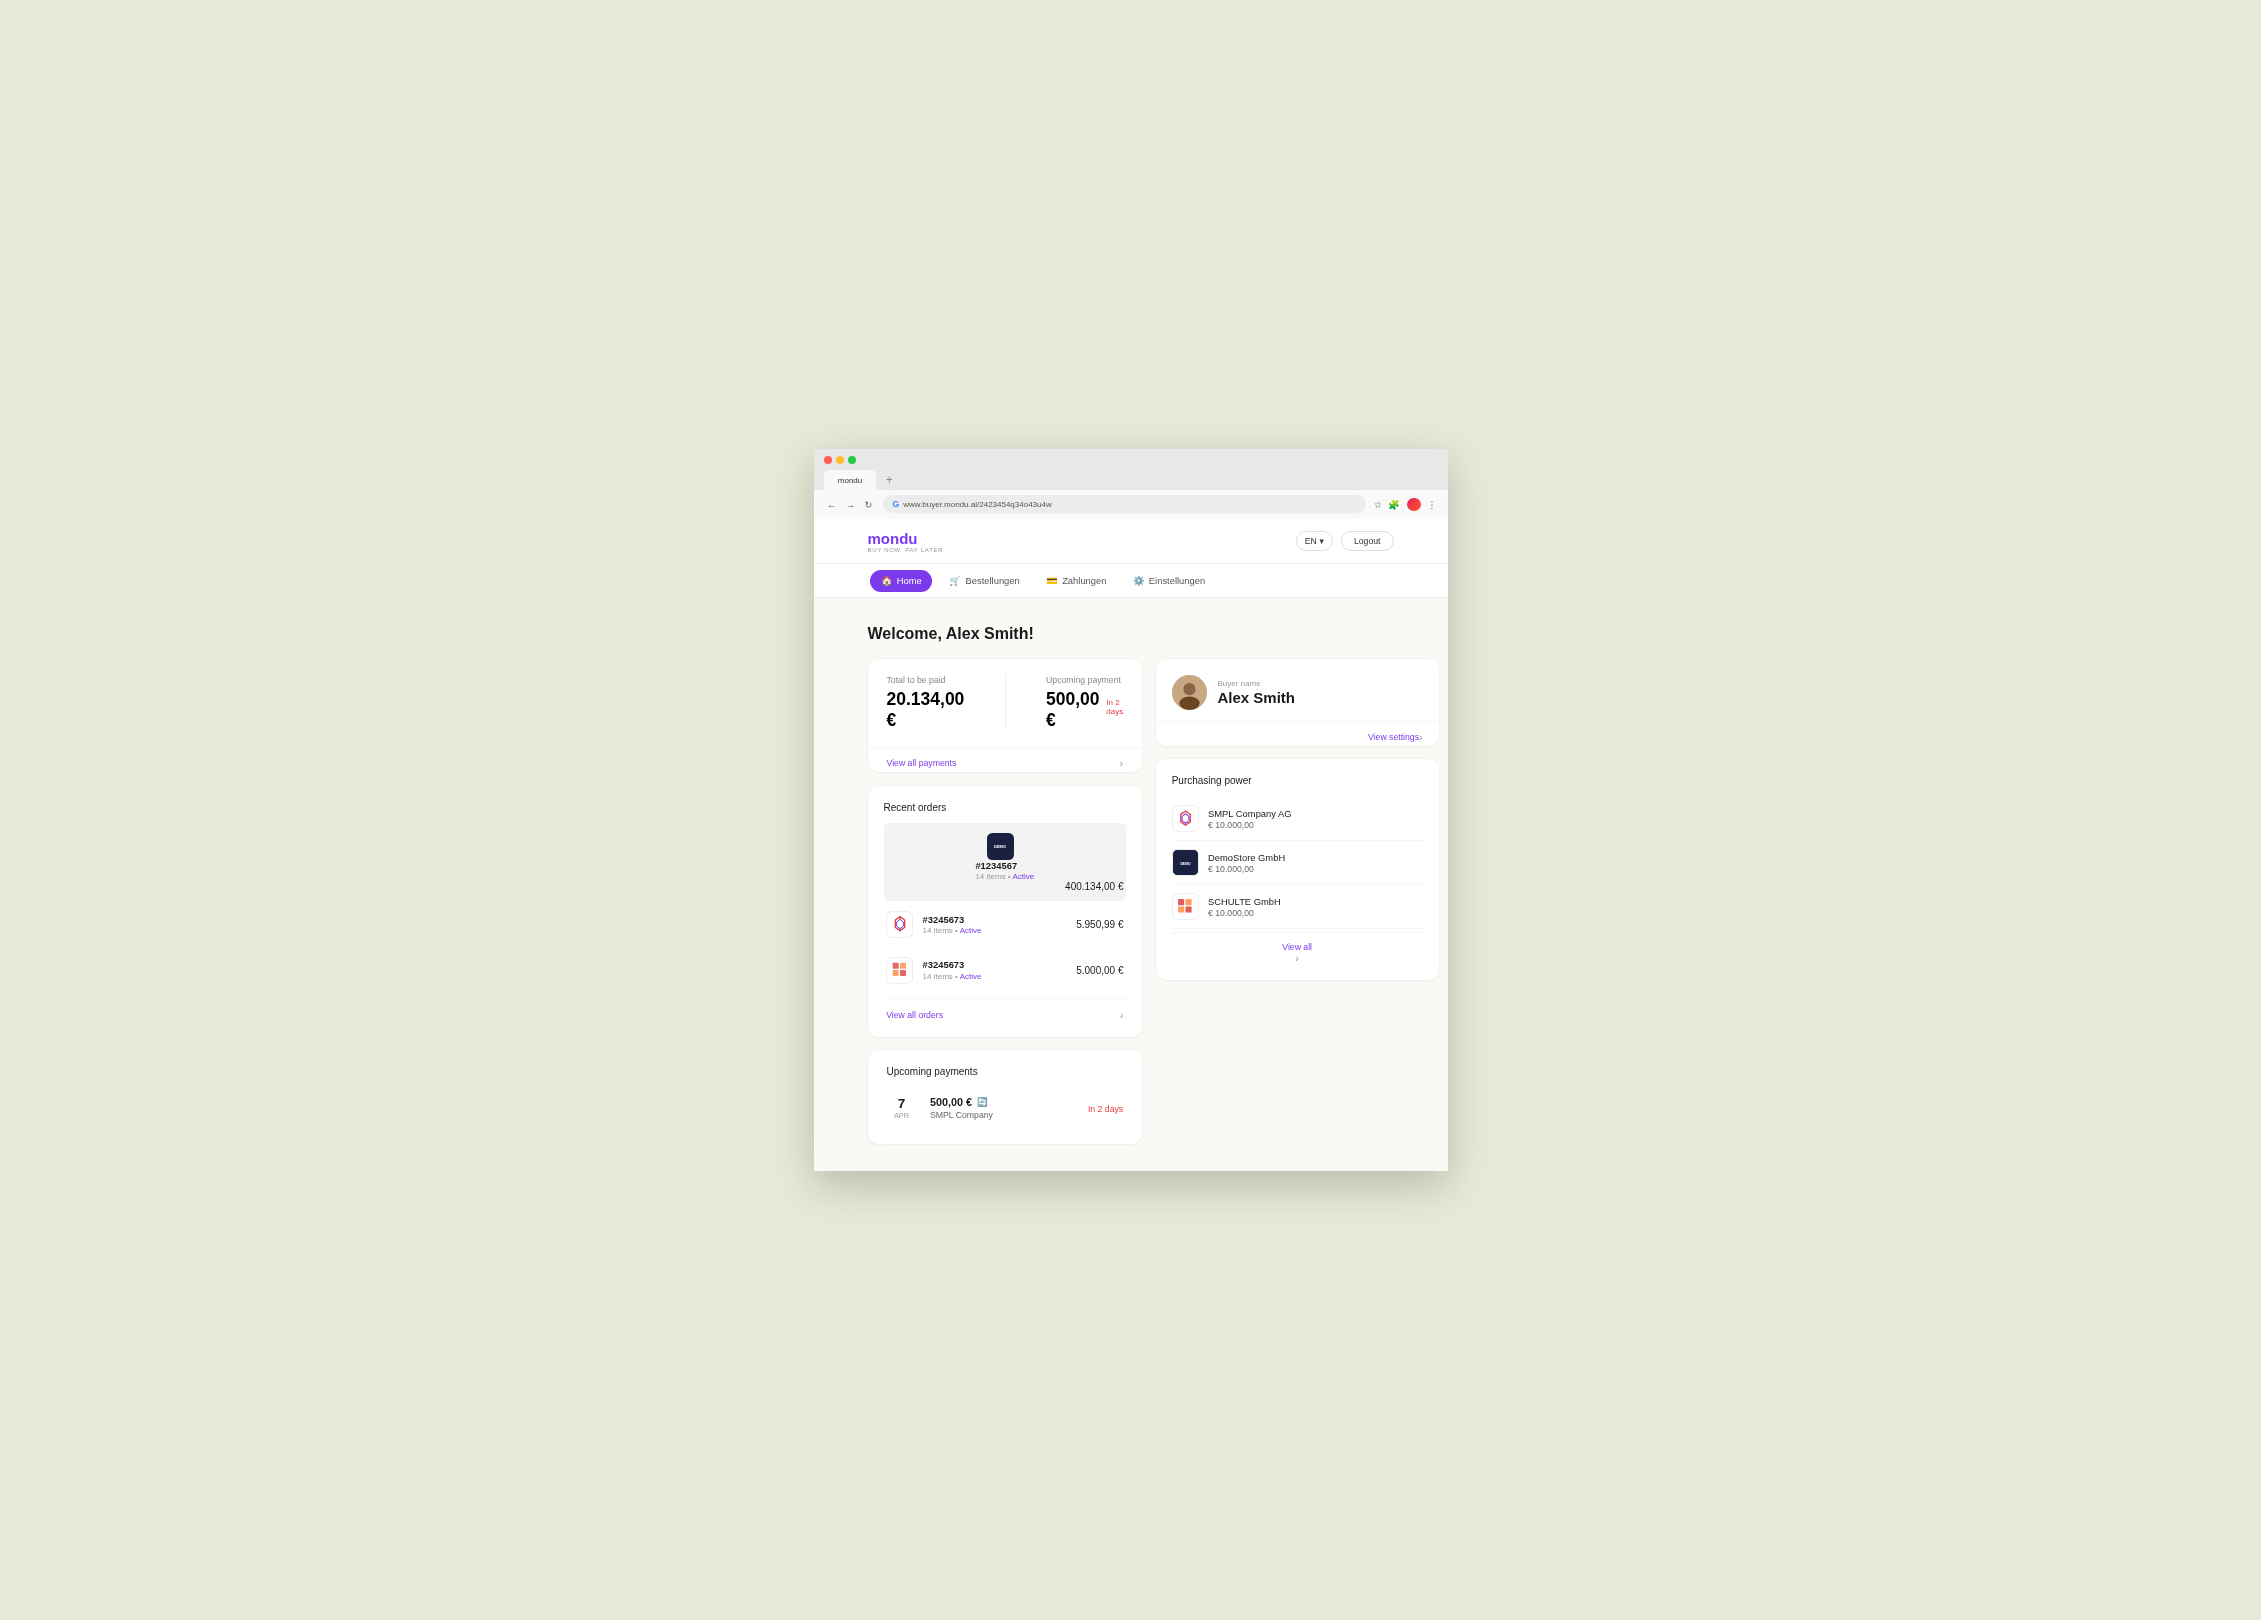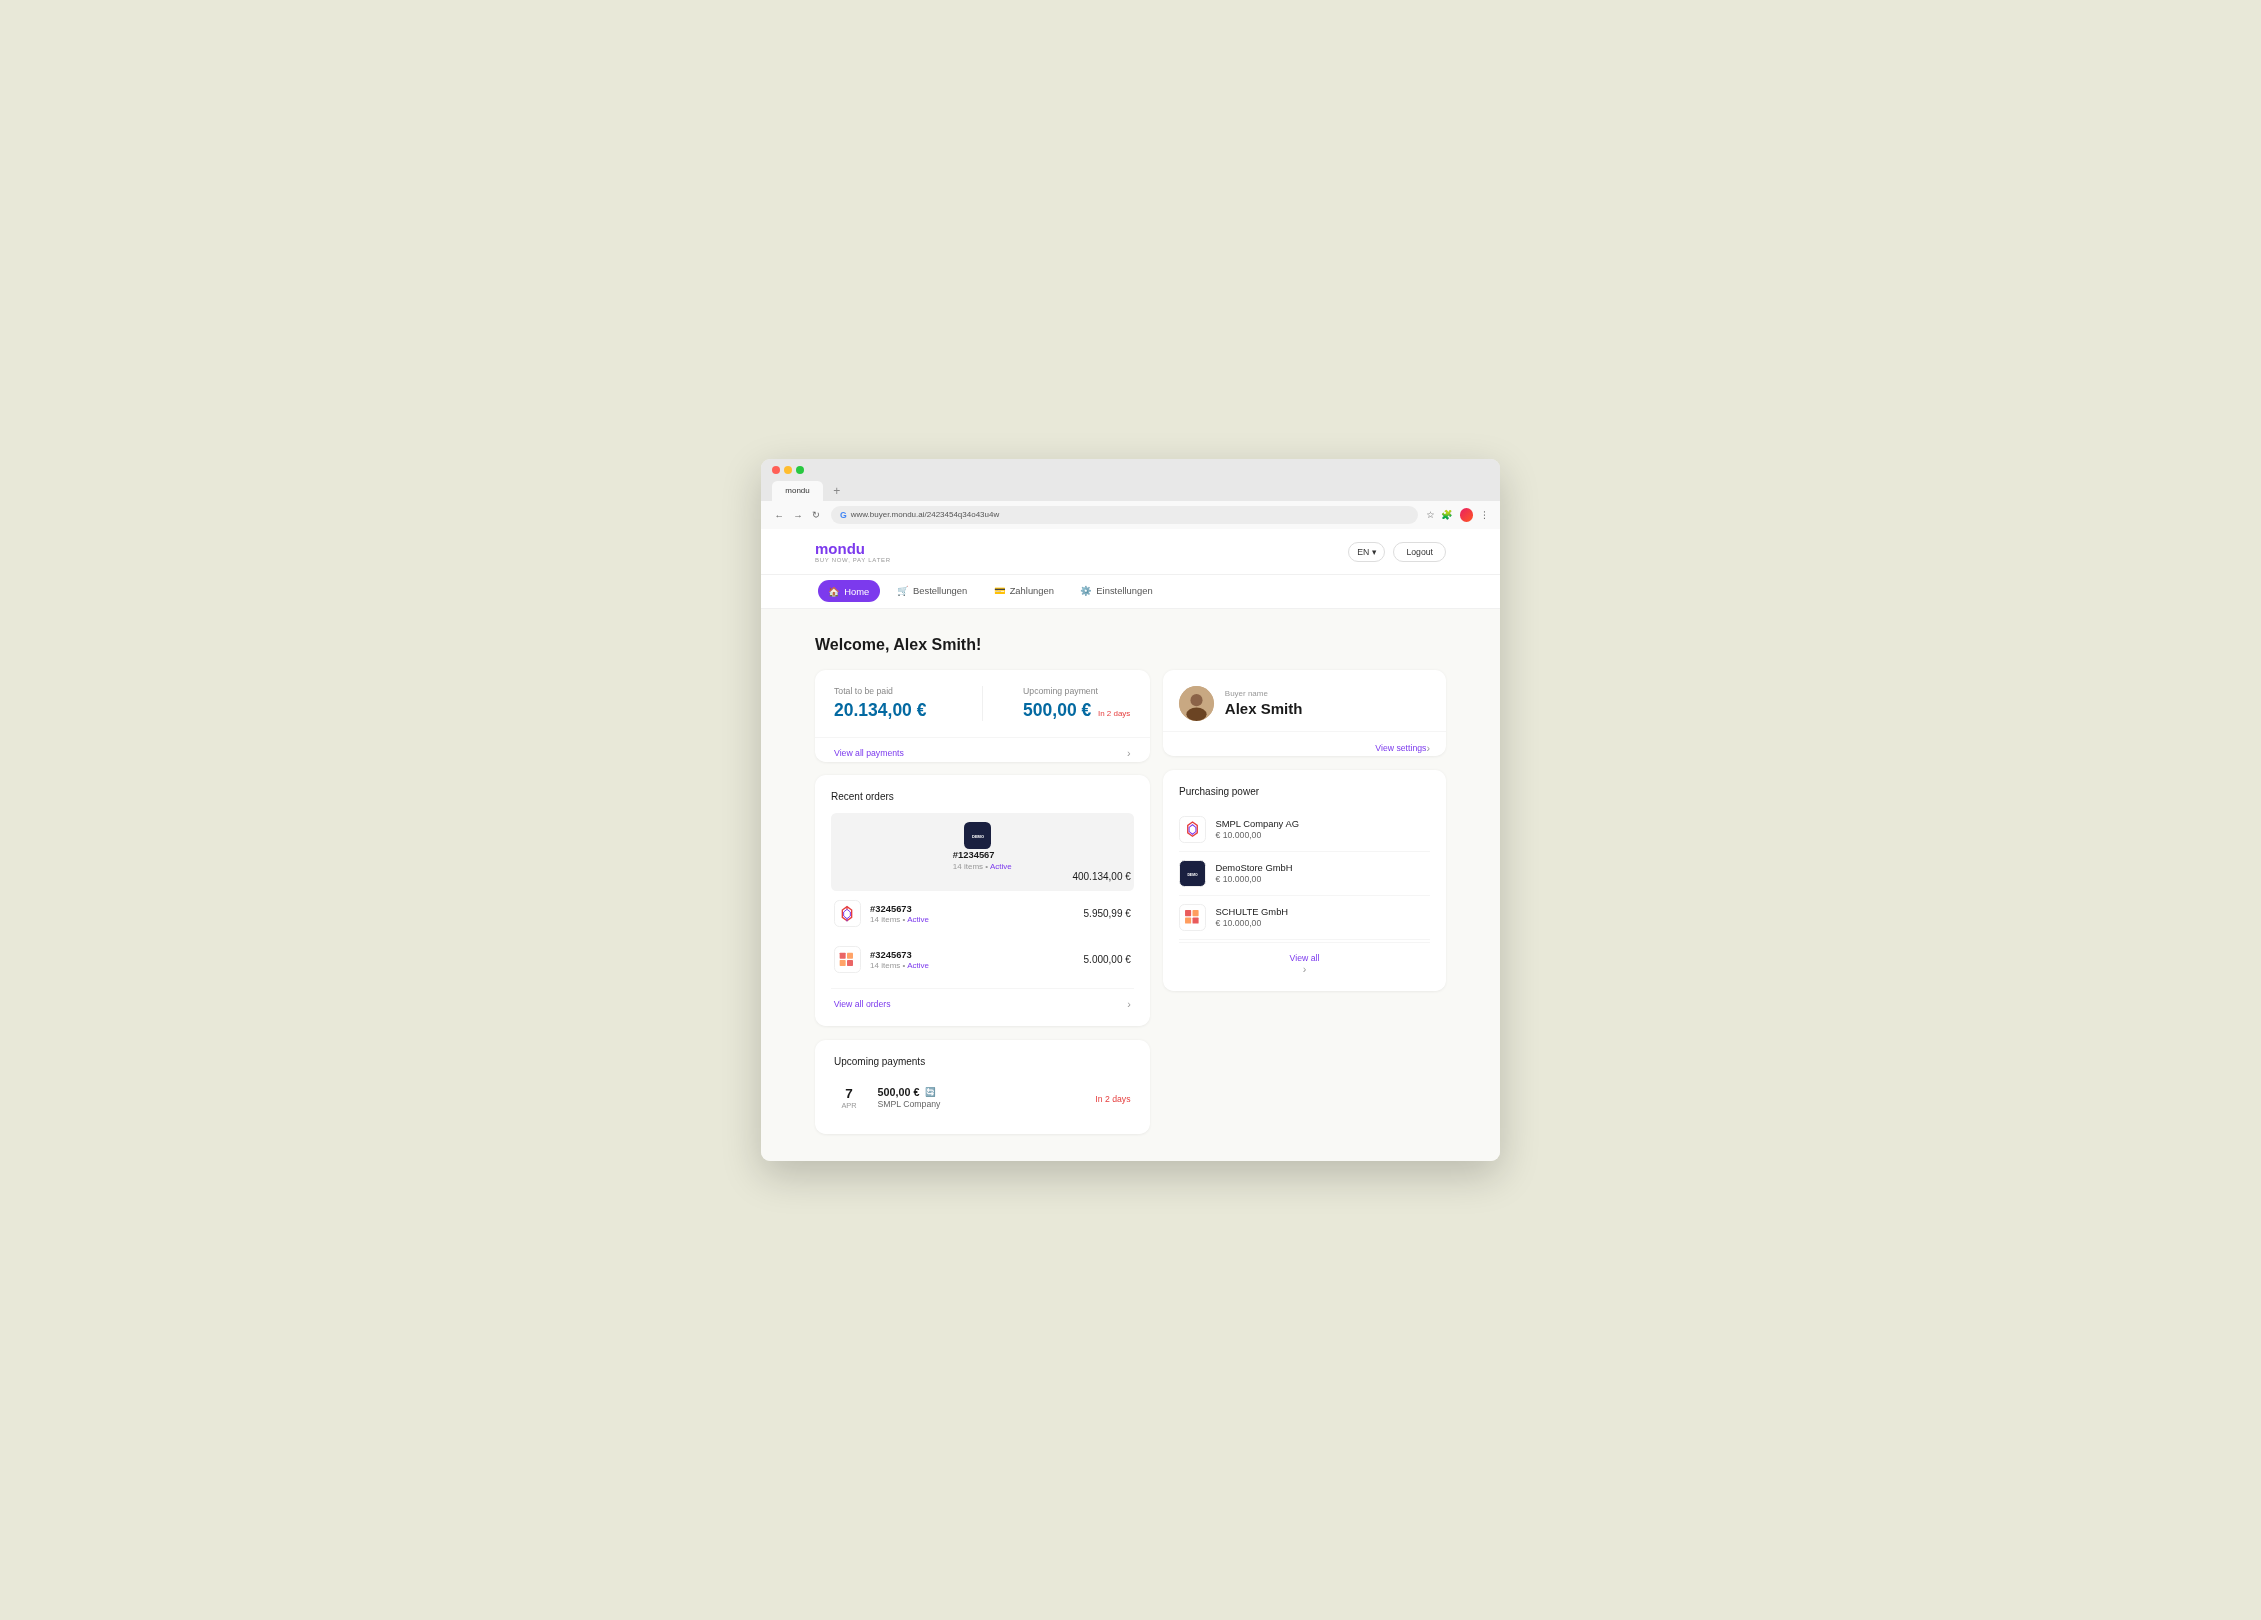--- a/index.html
+++ b/index.html
@@ -6,23 +6,23 @@
     body {
       background: #e8e8d8;
       font-family: -apple-system, BlinkMacSystemFont, 'Segoe UI', sans-serif;
       min-height: 100vh;
       display: flex;
       align-items: center;
       justify-content: center;
       padding: 27px 13.5px;
     }
     .browser-window {
-      width: 739px;
+      width: 634px;
       background: #f0f0e8;
-      border-radius: 9px;
+      border-radius: 1px;
       box-shadow: 0 13.5px 40px rgba(0,0,0,0.2);
       overflow: hidden;
     }
     .browser-chrome {
       background: #e8e8e8;
       padding: 6.7px 10.8px 0;
     }
     .browser-dots {
       display: flex;
       gap: 4px;
@@ -190,21 +190,21 @@
     }
     .payment-stat { flex: 1; }
     .stat-label {
       font-size: 8.7px;
       color: #888;
       margin-bottom: 4px;
     }
     .stat-value {
       font-size: 17.5px;
       font-weight: 700;
-      color: #0369a1;
+      color: #000000;
     }
     .upcoming-value {
       display: flex; align-items: baseline; gap: 6.7px;
     }
     .badge-red {
       font-size: 8px;
       color: #e53e3e;
       font-weight: 500;
     }
     .divider-v {

